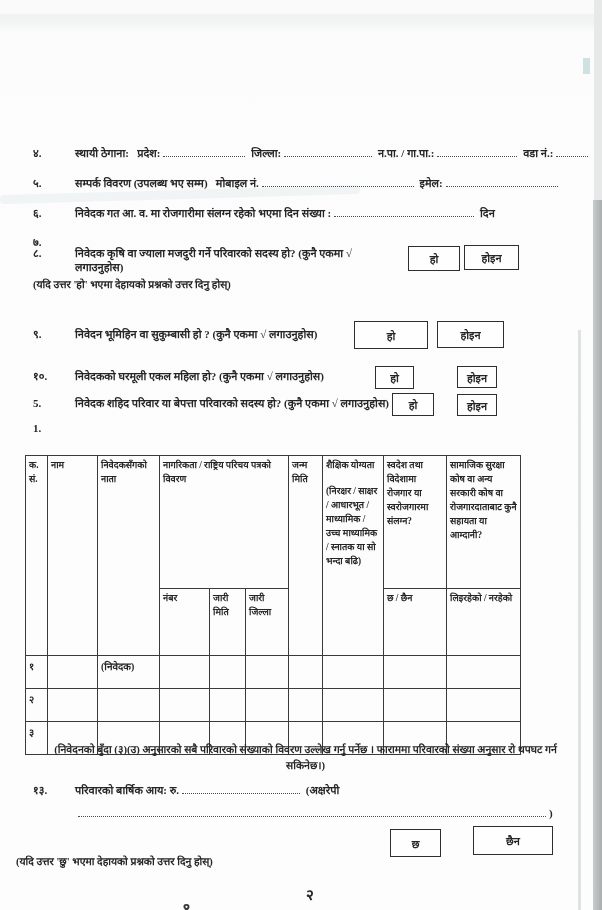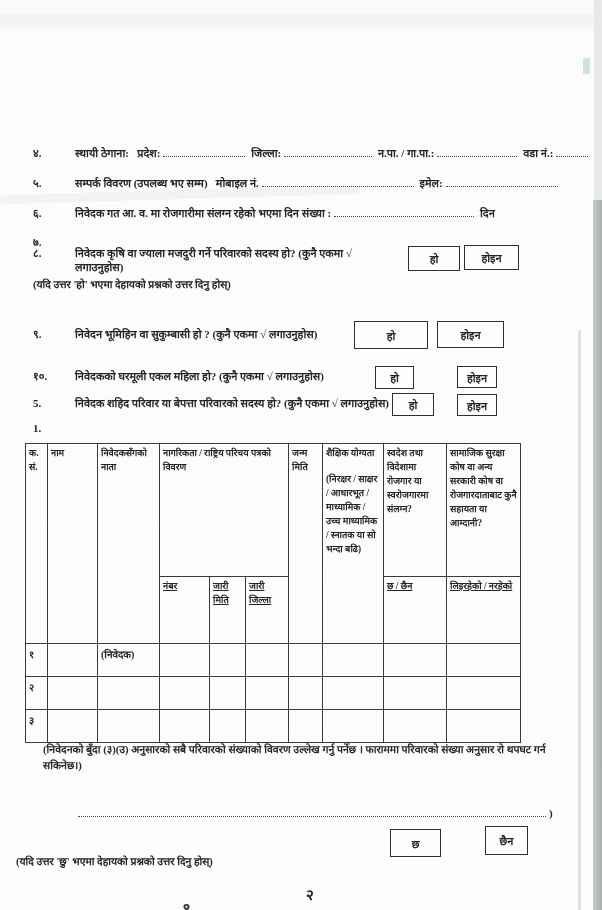--- a/index.html
+++ b/index.html
@@ -21,27 +21,27 @@
   .row{position:absolute;left:33px;right:24px;display:flex;align-items:baseline;font-size:11px;font-weight:bold;line-height:1.25;}
   .num{width:42px;flex:none;}
   .txt{white-space:nowrap;}
   .wrap .txt{white-space:normal;}
   .dots{display:inline-block;border-bottom:1.6px dotted #4a4a4a;height:10px;vertical-align:baseline;margin:0 3px;}
   .hint{position:absolute;font-size:10.5px;font-weight:bold;}
   .chk{position:absolute;border:1.8px solid #2e2e2e;background:#fefefe;display:flex;align-items:center;justify-content:center;
     font-size:11px;font-weight:bold;box-sizing:border-box;}
   
   .tbl-wrap{position:absolute;left:25px;top:443px;}
-  table{border-collapse:collapse;table-layout:fixed;width:495px;}
+  table{border-collapse:collapse;table-layout:fixed;width:495px;margin-top:12px;}
   td{border:1.6px solid #3a3a3a;font-size:9.3px;font-weight:bold;vertical-align:top;padding:3px 3px;line-height:1.5;overflow:hidden;}
   tr.h1 td{height:126px;}
-  tr.h2 td{height:60px;text-decoration:underline;}
+  tr.h2 td{height:60px;}
   tr.b td{height:26px;font-size:10px;}
   .edu-opts{display:block;margin-top:12px;}
-  .note{position:absolute;left:43px;top:742px;width:525px;font-size:10.6px;font-weight:bold;line-height:1.55;}
+  .note{position:absolute;left:43px;top:742px;width:525px;font-size:10.6px;font-weight:bold;line-height:1.55;text-align:center;}
   .pgnum{position:absolute;left:306px;top:884px;font-size:15px;font-weight:bold;}
   .pgmark{position:absolute;left:182px;top:897px;width:18px;height:13px;overflow:hidden;font-size:17px;font-weight:bold;color:#3a3a3a;}
 </style>
 </head>
 <body>
 
 <div class="page">
   <div class="curl"></div>
   <div class="edge-line"></div>
   <div class="edge-shadow-top"></div>
@@ -199,30 +199,37 @@
         <td></td>
         <td></td>
         <td></td>
       </tr>
     </tbody>
       </table>
   </div>
 
   <div class="note"><span>(निवेदनको बुँदा (३)(उ) अनुसारको सबै परिवारको संख्याको विवरण उल्लेख गर्नु पर्नेछ । फाराममा परिवारको संख्या अनुसार रो थपघट गर्न सकिनेछ।)</span></div>
 
+  <div class="row" style="top:783px">
+    <span class="num">१३.</span>
+    <span class="txt">
+      <span>परिवारको बार्षिक आय: रु.</span><span class="dots" style="width:118px"></span>
+      <span>(अक्षरेपी</span>
+    </span>
+  </div>
   <div class="row" style="top:806px">
     <span class="num"></span>
     <span class="txt">
       <span class="dots" style="width:468px"></span><span>)</span>
     </span>
   </div>
 
   <div class="chk" style="left:390px;top:829px;width:51px;height:28px">
       <span>छ</span>
     </div>
-  <div class="chk" style="left:485px;top:826px;width:43px;height:29px">
+  <div class="chk" style="left:473px;top:826px;width:80px;height:29px">
       <span>छैन</span>
     </div>
   <div class="hint" style="left:16px;top:854px"><span>(यदि उत्तर 'छु' भएमा देहायको प्रश्नको उत्तर दिनु होस्)</span></div>
 
   <div class="pgmark">१</div>
   <div class="pgnum"><span>२</span></div>
 </div>
 
 </body></html>

